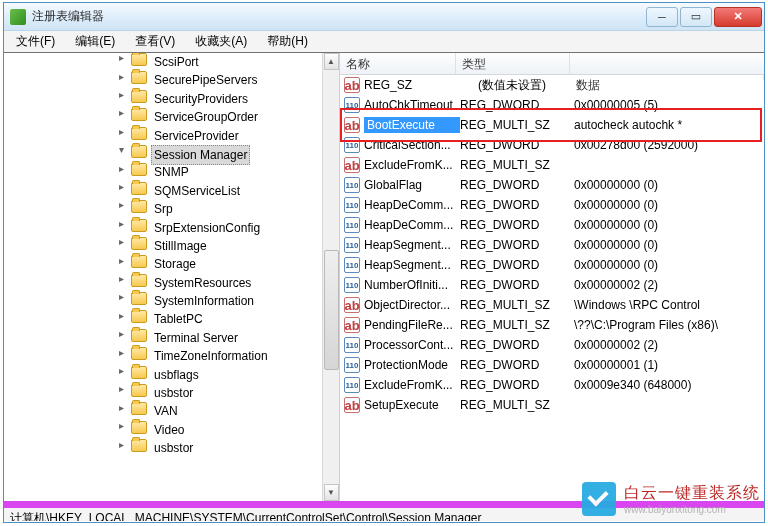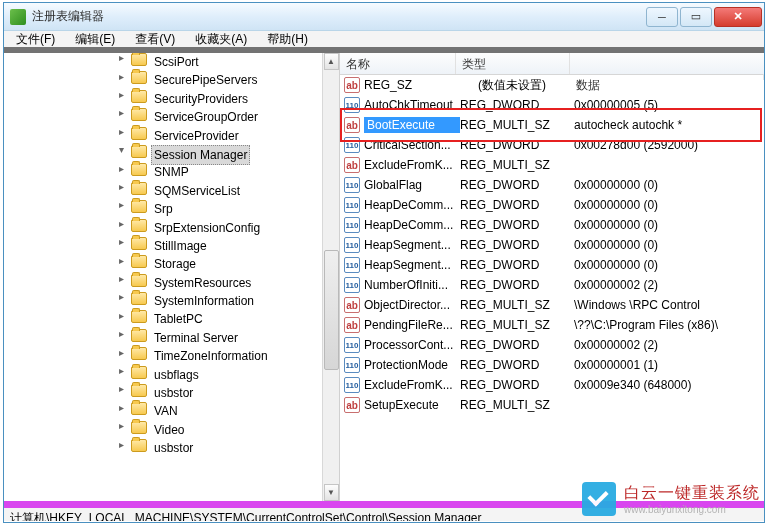--- a/index.html
+++ b/index.html
@@ -9,21 +9,21 @@
   .window { position:absolute; left:3px; top:2px; width:762px; height:521px; border:1px solid #4a90c0; background:#fff; }
   .titlebar { height:28px; background:linear-gradient(to bottom,#f6fbff 0%,#dfeefb 50%,#cfe4f5 100%); display:flex; align-items:center; border-bottom:1px solid #b9d5e8; }
   .titlebar .sysicon { width:16px; height:16px; margin:0 6px; background:linear-gradient(135deg,#6bbf4b,#2f8e1e); border-radius:2px; }
   .titlebar .title { font-size:12px; color:#2b2b2b; }
   .winbtns { margin-left:auto; display:flex; height:20px; margin-right:2px; }
   .winbtn { width:32px; height:20px; border:1px solid #8fb5d0; border-radius:3px; margin-left:2px; background:linear-gradient(to bottom,#eef7ff,#d3e7f6); display:flex; align-items:center; justify-content:center; font-size:11px; color:#333; }
   .winbtn.max{width:32px;}
   .winbtn.close { width:48px; background:linear-gradient(to bottom,#f47a78,#d53c2d); border-color:#b73024; color:#fff; font-weight:bold; }
 
   
-  .menubar { height:22px; background:#f4f4f4; display:flex; align-items:center; padding:0 2px; border-bottom:6px solid #737373; font-size:12px; }
+  .menubar { height:22px; background:#f4f4f4; display:flex; align-items:center; padding:0 2px; border-bottom:1px solid #737373; font-size:12px; }
   .menubar .mitem { padding:2px 10px; cursor:default; }
 
   
   .mainsplit { display:flex; height:448px; }
   .treepane { width:336px; border-right:1px solid #d0d0d0; overflow:hidden; background:#fff; position:relative; }
   .treeinner { position:relative; font-size:12px; line-height:18.4px; padding-left:16px; }
   .treerow { display:flex; align-items:flex-start; height:18.4px; white-space:nowrap; }
   .treerow .expander { width:11px; height:11px; margin-right:4px; display:inline-flex; align-items:center; justify-content:center; font-size:10px; color:#666; }
   .treerow .expander.open::before{content:"▾";}
   .treerow .expander.closed::before{content:"▸";}
@@ -37,21 +37,21 @@
   .vscroll .strack{flex:1;position:relative;width:15px;}
   .vscroll .sthumb{position:absolute;left:0;width:15px;background:linear-gradient(#efefef,#d6d6d6);border:1px solid #b9b9b9;border-radius:2px;}
 
   
   .listpane { flex:1; position:relative; background:#fff; font-size:12px; }
   .listhdr { height:22px; display:flex; background:linear-gradient(#fdfdfd,#eef3f8); border-bottom:1px solid #d6d6d6; }
   .listhdr .col { border-right:1px solid #e1e1e1; padding:3px 6px; font-size:12px; color:#333; }
   .c-name{width:116px;} .c-type{width:114px;} .c-data{flex:1;margin-top:21px;}
   .listbody { position:relative; }
   .lrow { display:flex; align-items:center; height:20px; }
-  .licon { width:16px; height:16px; margin:0 4px; border-radius:2px; display:flex; align-items:center; justify-content:center; font-size:10px; font-weight:bold; }
+  .licon { width:16px; height:16px; margin:0 4px; border-radius:2px; display:flex; align-items:center; justify-content:center; font-size:13px; font-weight:bold; }
   .licon.ab { border:1px solid #c86f6f; background:#fff; color:#c04040;}
   .licon.bin{ border:1px solid #5a8bbf; background:#fff; color:#2860a0; font-size:8px;}
   .lrow .cname{width:96px; overflow:hidden; text-overflow:ellipsis; white-space:nowrap; padding-right:4px;}
   .lrow .ctype{width:114px; overflow:hidden; white-space:nowrap;}
   .lrow .cdata{flex:1; overflow:hidden; white-space:nowrap;}
   .lrow.selected .cname{background:#3399ff;color:#fff;padding:1px 3px;}
 
   .highlightbox{position:absolute;border:2px solid #e62020;pointer-events:none;}
 
   

